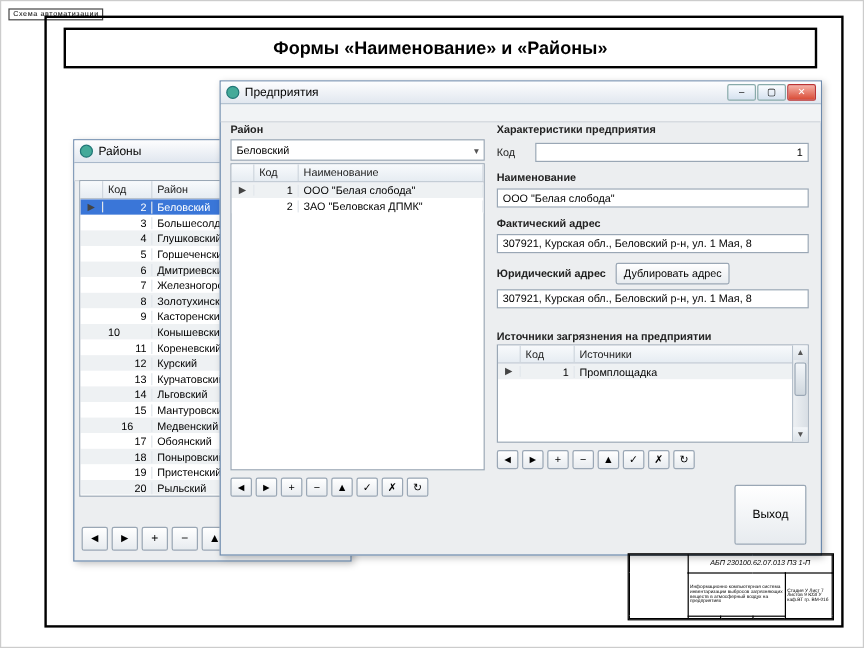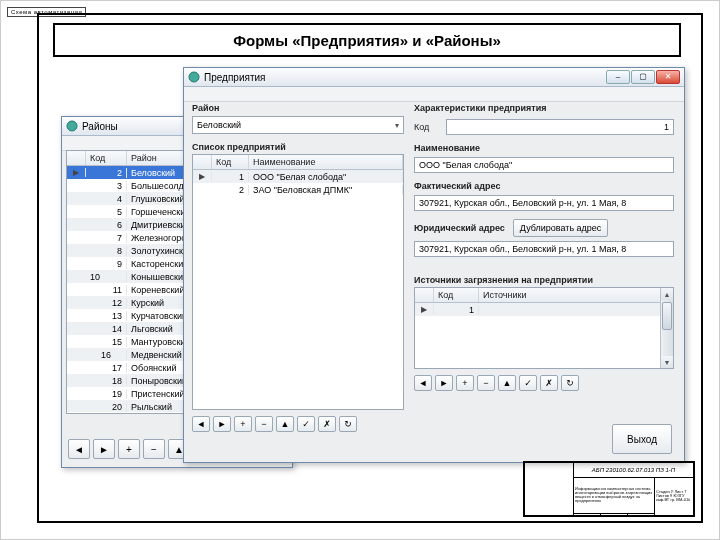--- a/index.html
+++ b/index.html
@@ -22,41 +22,41 @@
 .grid-body{overflow:hidden}
 .grow{display:flex;height:13px;align-items:center}
 .grow:nth-child(odd){background:#eef1f3}
 .grow:nth-child(even){background:#fff}
 .grow .gc{padding:0 4px;border-right:1px solid #e1e6eb;white-space:nowrap;overflow:hidden;text-overflow:ellipsis}
 .grow.sel{background:#3a76d8;color:#fff}
 .rowmark{width:10px;min-width:10px;border-right:1px solid #cfd6de;color:#444;text-align:center;font-size:8px}
 .navbar{display:flex;gap:3px}
 .nav-btn{width:20px;height:18px;background:linear-gradient(#fff,#e7ebef);border:1px solid #9aa7b5;border-radius:2px;display:flex;align-items:center;justify-content:center;font-size:10px;font-family:Arial}
 .nav-btn.sm{width:16px;height:14px;font-size:9px}
-.exit-btn{height:20px;padding:4px 14px;background:linear-gradient(#fff,#e7ebef);border:1px solid #9aa7b5;border-radius:2px;display:flex;align-items:center;justify-content:center;font-size:10px}
+.exit-btn{height:20px;padding:14px 14px;background:linear-gradient(#fff,#e7ebef);border:1px solid #9aa7b5;border-radius:2px;display:flex;align-items:center;justify-content:center;font-size:10px}
 .label{font-size:9px;color:#222;font-weight:bold}
 .label.n{font-weight:normal}
 .field{background:#fff;border:1px solid #9aa7b5;height:14px;padding:0 4px;font-size:9px;display:flex;align-items:center}
 .combo{background:#fff;border:1px solid #9aa7b5;height:16px;display:flex;align-items:center;padding:0 4px;font-size:9px;position:relative}
 .combo::after{content:"▾";position:absolute;right:4px;color:#555;font-size:8px}
 .sbar{position:absolute;right:0;top:0;bottom:0;width:12px;background:linear-gradient(90deg,#edf0f3,#d9dfe5);border-left:1px solid #b7c1cc}
 .sbar .thumb{position:absolute;left:1px;right:1px;top:14px;height:26px;background:linear-gradient(#f3f6f9,#cfd7de);border:1px solid #9aa7b5;border-radius:2px}
 .sbar .arr{position:absolute;left:0;right:0;height:12px;background:linear-gradient(#f3f6f9,#dde3e9);display:flex;align-items:center;justify-content:center;font-size:7px;color:#555}
 .small-btn{height:16px;padding:0 6px;background:linear-gradient(#fff,#e7ebef);border:1px solid #9aa7b5;border-radius:2px;font-size:9px;display:flex;align-items:center}
 .stamp{position:absolute;right:24px;bottom:22px;width:170px;height:54px;border:1px solid #000;font-size:5px}
 .stamp table{border-collapse:collapse;width:100%;height:100%}
 .stamp td{border:1px solid #000;padding:0 1px;line-height:1;vertical-align:middle}
 </style>
 </head>
 <body>
 
 <div class="page">
   <div class="tag">Схема автоматизации</div>
   <div class="outer-frame"></div>
-  <div class="title-box">Формы «Предприятия» и «Районы»</div>
+  <div class="title-box">Формы «Наименование» и «Районы»</div>
 
   <div class="win" style="left:60px;top:115px;width:230px;height:350px">
     <div class="titlebar">
       <span class="ticon">
           <svg viewBox="0 0 12 12">
             <circle cx="6" cy="6" r="5" fill="#4a9" stroke="#277" stroke-width="1"></circle>
           </svg>
         </span>
       <span>Районы</span>
       <span class="spacer"></span>
@@ -198,21 +198,20 @@
       <span class="wbtn close">✕</span>
     </div>
     <div class="menu-strip"></div>
     <div class="win-body">
 
       <div style="position:absolute;left:4px;top:2px;width:212px">
         <div class="label">Район</div>
         <div class="combo" style="margin-top:3px">
           <span>Беловский</span>
         </div>
-        <div class="label" style="margin-top:8px">Список предприятий</div>
         <div class="grid" style="margin-top:2px;height:254px;position:relative">
           <div class="grid-head">
             <div class="gh rowmark"></div>
             <div class="gh" style="width:28px">Код</div>
             <div class="gh" style="flex:1">Наименование</div>
           </div>
           <div class="grid-body" id="ent-list-body">
               <div class="grow">
                 <div class="gc rowmark">▶</div>
                 <div class="gc" style="width:28px;text-align:right">1</div>
@@ -256,20 +255,21 @@
         <div class="grid" style="margin-top:2px;height:80px;position:relative">
           <div class="grid-head">
             <div class="gh rowmark"></div>
             <div class="gh" style="width:36px">Код</div>
             <div class="gh" style="flex:1">Источники</div>
           </div>
           <div class="grid-body" id="sources-body" style="position:relative;height:64px">
           <div class="grow" style="padding-right: 12px;">
                 <div class="gc rowmark">▶</div>
                 <div class="gc" style="width:36px;text-align:right">1</div>
+                <div class="gc" style="flex:1">Промплощадка</div>
               </div>
             </div>
           <div class="sbar">
             <div class="arr" style="top:0">▲</div>
             <div class="thumb"></div>
             <div class="arr" style="bottom:0">▼</div>
           </div>
         </div>
         <div class="navbar" style="margin-top:6px" id="ent-nav2">
             <div class="nav-btn sm">◄</div>

